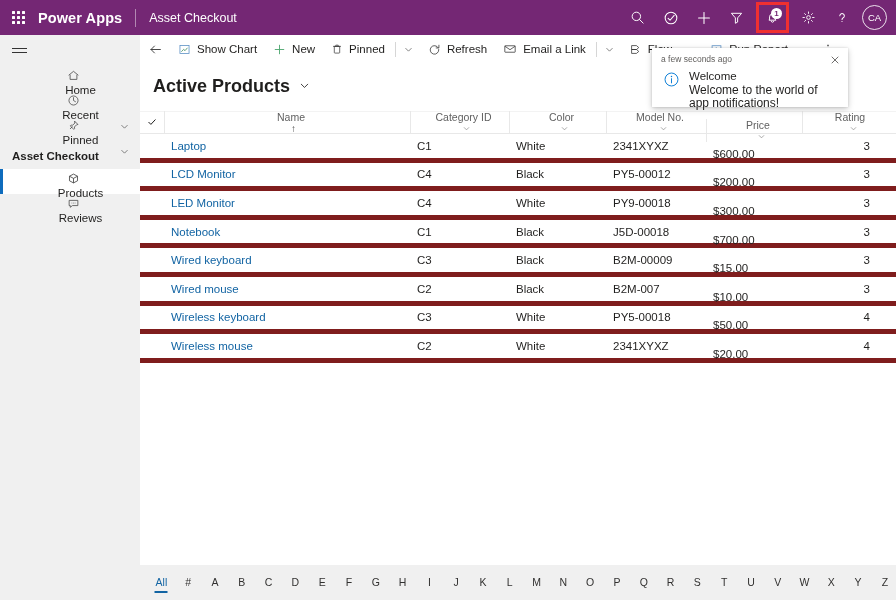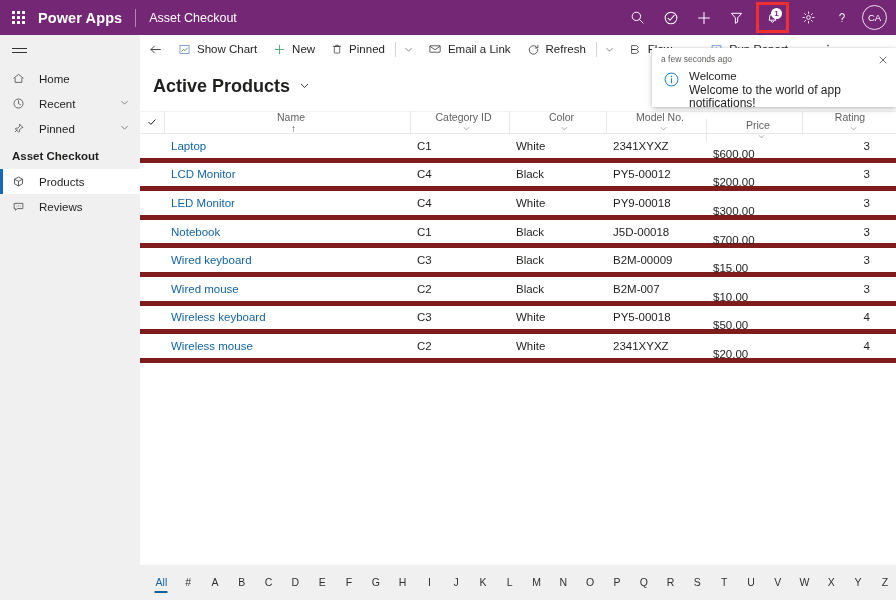--- a/index.html
+++ b/index.html
@@ -71,21 +71,21 @@
   }
   .hamburger {
     height: 31px; display: flex; align-items: center; padding-left: 12px;
     cursor: pointer;
   }
   .hamburger span { display:block; width:15px; height:1.4px; background:#333; }
   .hamburger .bars { display:flex; flex-direction:column; gap:3px; }
   .nav-item {
     height: 25px; display: flex; align-items: center;
     padding-left: 12px; font-size: 11.5px; color: #201f1e;
-    cursor: pointer; position: relative;
+    cursor: pointer; position: relative; flex-direction: column;
   }
   .nav-item .ic {
     width: 18px; display:flex; align-items:center; justify-content:flex-start;
     color:#444; flex: 0 0 18px;
   }
   .nav-item .lbl { padding-left: 9px; }
   .nav-item .chev { margin-left: auto; padding-right: 10px; color:#444; }
   .group-label {
     font-size: 11.5px; color: #201f1e; font-weight: bold;
     padding: 9px 0 7px 12px;
@@ -174,21 +174,21 @@
   .c-sel   { width: 24px; flex: 0 0 24px; }
   .c-name  { width: 246px; flex: 0 0 246px; }
   .c-cat   { width: 99px;  flex: 0 0 99px; }
   .c-color { width: 97px;  flex: 0 0 97px; }
   .c-model { width: 100px; flex: 0 0 100px; }
   .c-price { width: 96px;  flex: 0 0 96px; margin-top: 16px; }
   .c-rating{ width: 88px;  flex: 0 0 88px; }
 
   
   .notif {
-    position: absolute; left: 652px; top: 48px; width: 244px; height: 59px;
+    position: absolute; left: 652px; top: 48px; width: 196px; height: 59px;
     background: #ffffff; box-shadow: 0 1.6px 6px rgba(0,0,0,0.22), 0 0 2px rgba(0,0,0,0.14);
     z-index: 30;
   }
   .notif-top {
     display: flex; align-items: flex-start; padding: 4px 4px 0 9px;
   }
   .notif-time { font-size: 8.5px; color: #605e5c; padding-top: 2px; }
   .notif-close {
     margin-left: auto; width: 18px; height: 16px;
     display:flex; align-items:center; justify-content:center;
@@ -402,36 +402,36 @@
   </div>
   <div class="cmd-div"></div>
   <div class="cmd-caret">
     <svg width="11" height="11" viewBox="0 0 20 20" fill="none" stroke="#444" stroke-width="1.2">
       <path d="M5 8l5 5 5-5" stroke-linecap="round" stroke-linejoin="round"></path>
     </svg>
   </div>
 
   <div class="cmd-btn">
     <span class="cic">
+      <svg width="13" height="13" viewBox="0 0 20 20" fill="none" stroke="#333" stroke-width="1.2">
+        <path d="M15.8 7.4A6.6 6.6 0 1016.6 10" stroke-linecap="round"></path>
+        <path d="M16.8 3.4v4.2h-4.2" stroke-linecap="round" stroke-linejoin="round"></path>
+      </svg>
+    </span>
+    <span>Refresh</span>
+  </div>
+
+  <div class="cmd-btn">
+    <span class="cic">
       <svg width="14" height="14" viewBox="0 0 20 20" fill="none" stroke="#333" stroke-width="1.1">
         <rect x="2.6" y="5.4" width="14.8" height="9.2" rx="0.6"></rect>
         <path d="M2.6 6l7.4 5 7.4-5" stroke-linejoin="round"></path>
       </svg>
     </span>
     <span>Email a Link</span>
-  </div>
-
-  <div class="cmd-btn">
-    <span class="cic">
-      <svg width="13" height="13" viewBox="0 0 20 20" fill="none" stroke="#333" stroke-width="1.2">
-        <path d="M15.8 7.4A6.6 6.6 0 1016.6 10" stroke-linecap="round"></path>
-        <path d="M16.8 3.4v4.2h-4.2" stroke-linecap="round" stroke-linejoin="round"></path>
-      </svg>
-    </span>
-    <span>Refresh</span>
   </div>
   <div class="cmd-div"></div>
   <div class="cmd-caret">
     <svg width="11" height="11" viewBox="0 0 20 20" fill="none" stroke="#444" stroke-width="1.2">
       <path d="M5 8l5 5 5-5" stroke-linecap="round" stroke-linejoin="round"></path>
     </svg>
   </div>
 
   <div class="cmd-btn">
     <span class="cic">

